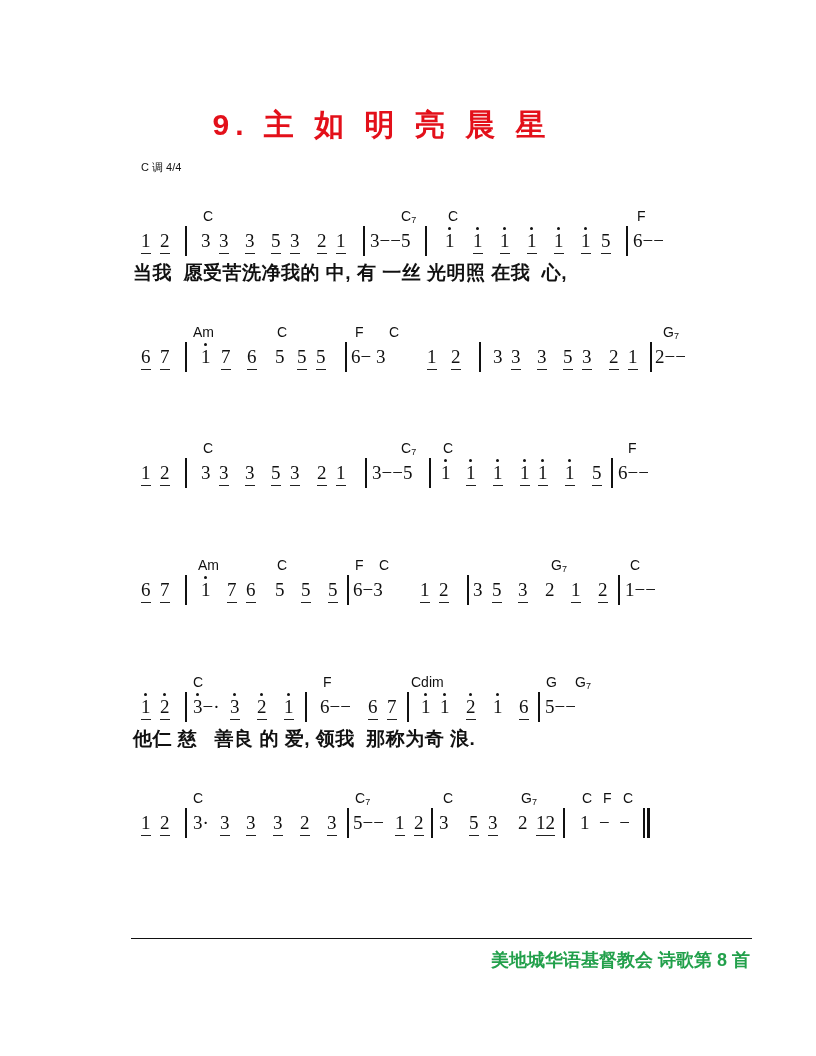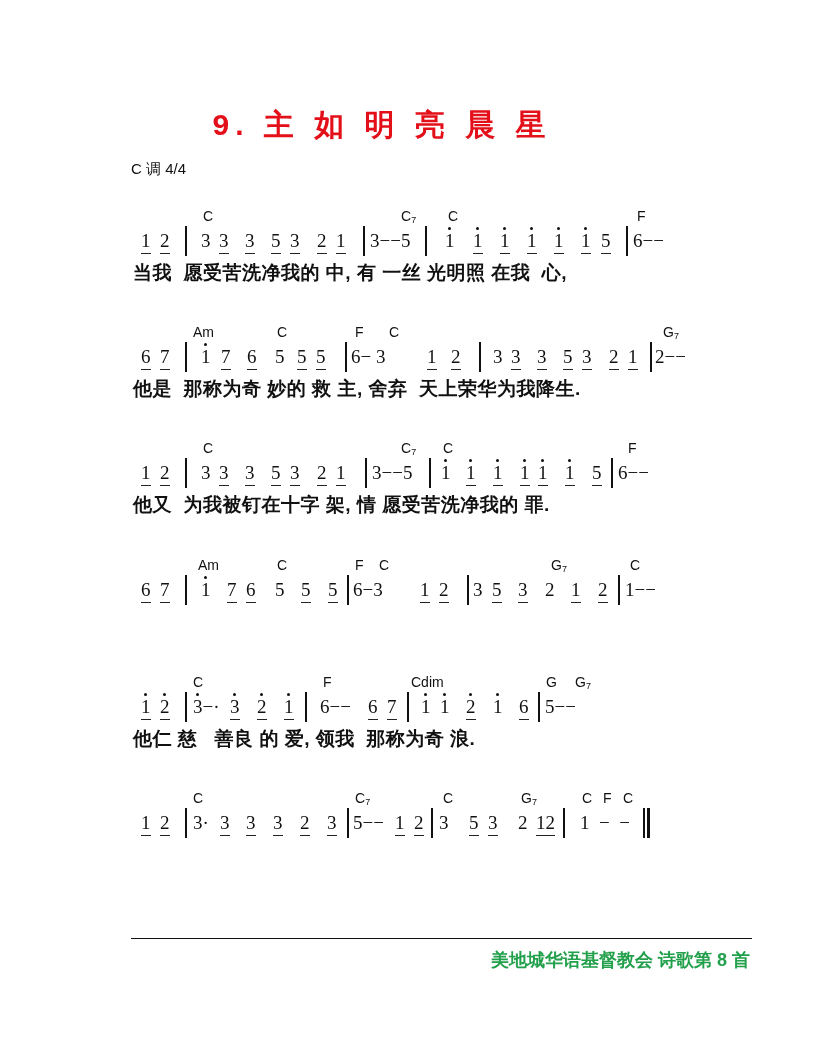--- a/index.html
+++ b/index.html
@@ -1,18 +1,18 @@
 <!DOCTYPE html>
 <html><head>
 <meta charset="utf-8">
 <style>
   html,body{margin:0;padding:0;background:#fff;}
   body{width:816px;height:1056px;position:relative;overflow:hidden;font-family:"Liberation Sans","DejaVu Sans",sans-serif;color:#111;}
   .title{position:absolute;top:105px;left:0;width:764px;text-align:center;font-size:30px;font-weight:bold;color:#e3101a;letter-spacing:6px;}
-  .key{position:absolute;top:160px;left:131px;font-size:15px;}
+  .key{position:absolute;top:160px;left:141px;font-size:11px;}
   .system{position:absolute;left:133px;width:560px;height:100px;}
   .chords{position:absolute;top:0;left:0;height:18px;width:100%;font-size:14px;}
   .chord{position:absolute;white-space:nowrap;}
   .chord sub{font-size:9px;vertical-align:-2px;}
   .notes{position:absolute;top:18px;left:0;height:30px;width:100%;font-family:"Liberation Serif","DejaVu Serif",serif;font-size:19px;}
   .n{position:absolute;top:4px;line-height:22px;white-space:nowrap;}
   .n.u{border-bottom:1px solid #222;padding-bottom:1px;}
   .bar{position:absolute;top:0;width:1.5px;height:30px;background:#111;}
   .dbar{position:absolute;top:0;width:7px;height:30px;border-left:2px solid #111;border-right:3px solid #111;box-sizing:border-box;}
   .hi{position:relative;display:inline-block;}
@@ -87,21 +87,20 @@
     <span class="n" style="left:360px">3</span>
       <span class="n u" style="left:378px">3</span>
     <span class="n u" style="left:404px">3</span>
       <span class="n u" style="left:430px">5</span>
       <span class="n u" style="left:449px">3</span>
     <span class="n u" style="left:476px">2</span>
       <span class="n u" style="left:495px">1</span>
     <span class="bar" style="left:517px"></span>
     <span class="n" style="left:522px">2−−</span>
   </div>
-  <div class="lyrics">他是  那称为奇 妙的 救 主, 舍弃  天上荣华为我降生.</div>
 </div>
 
 <div class="system" style="top:440px">
   <div class="chords">
     <span class="chord" style="left:70px">C</span>
     <span class="chord" style="left:268px"><span>C</span><sub>7</sub></span>
     <span class="chord" style="left:310px">C</span>
     <span class="chord" style="left:495px">F</span>
   </div>
   <div class="notes">
@@ -121,21 +120,20 @@
     <span class="n" style="left:308px"><span class="hi">1</span></span>
     <span class="n u" style="left:333px"><span class="hi">1</span></span>
     <span class="n u" style="left:360px"><span class="hi">1</span></span>
     <span class="n u" style="left:387px"><span class="hi">1</span></span>
     <span class="n u" style="left:405px"><span class="hi">1</span></span>
     <span class="n u" style="left:432px"><span class="hi">1</span></span>
     <span class="n u" style="left:459px">5</span>
     <span class="bar" style="left:478px"></span>
     <span class="n" style="left:485px">6−−</span>
   </div>
-  <div class="lyrics">他又  为我被钉在十字 架, 情 愿受苦洗净我的 罪.</div>
 </div>
 
 <div class="system" style="top:557px">
   <div class="chords">
     <span class="chord" style="left:65px">Am</span>
     <span class="chord" style="left:144px">C</span>
     <span class="chord" style="left:222px">F</span>
     <span class="chord" style="left:246px">C</span>
     <span class="chord" style="left:418px"><span>G</span><sub>7</sub></span>
     <span class="chord" style="left:497px">C</span>

